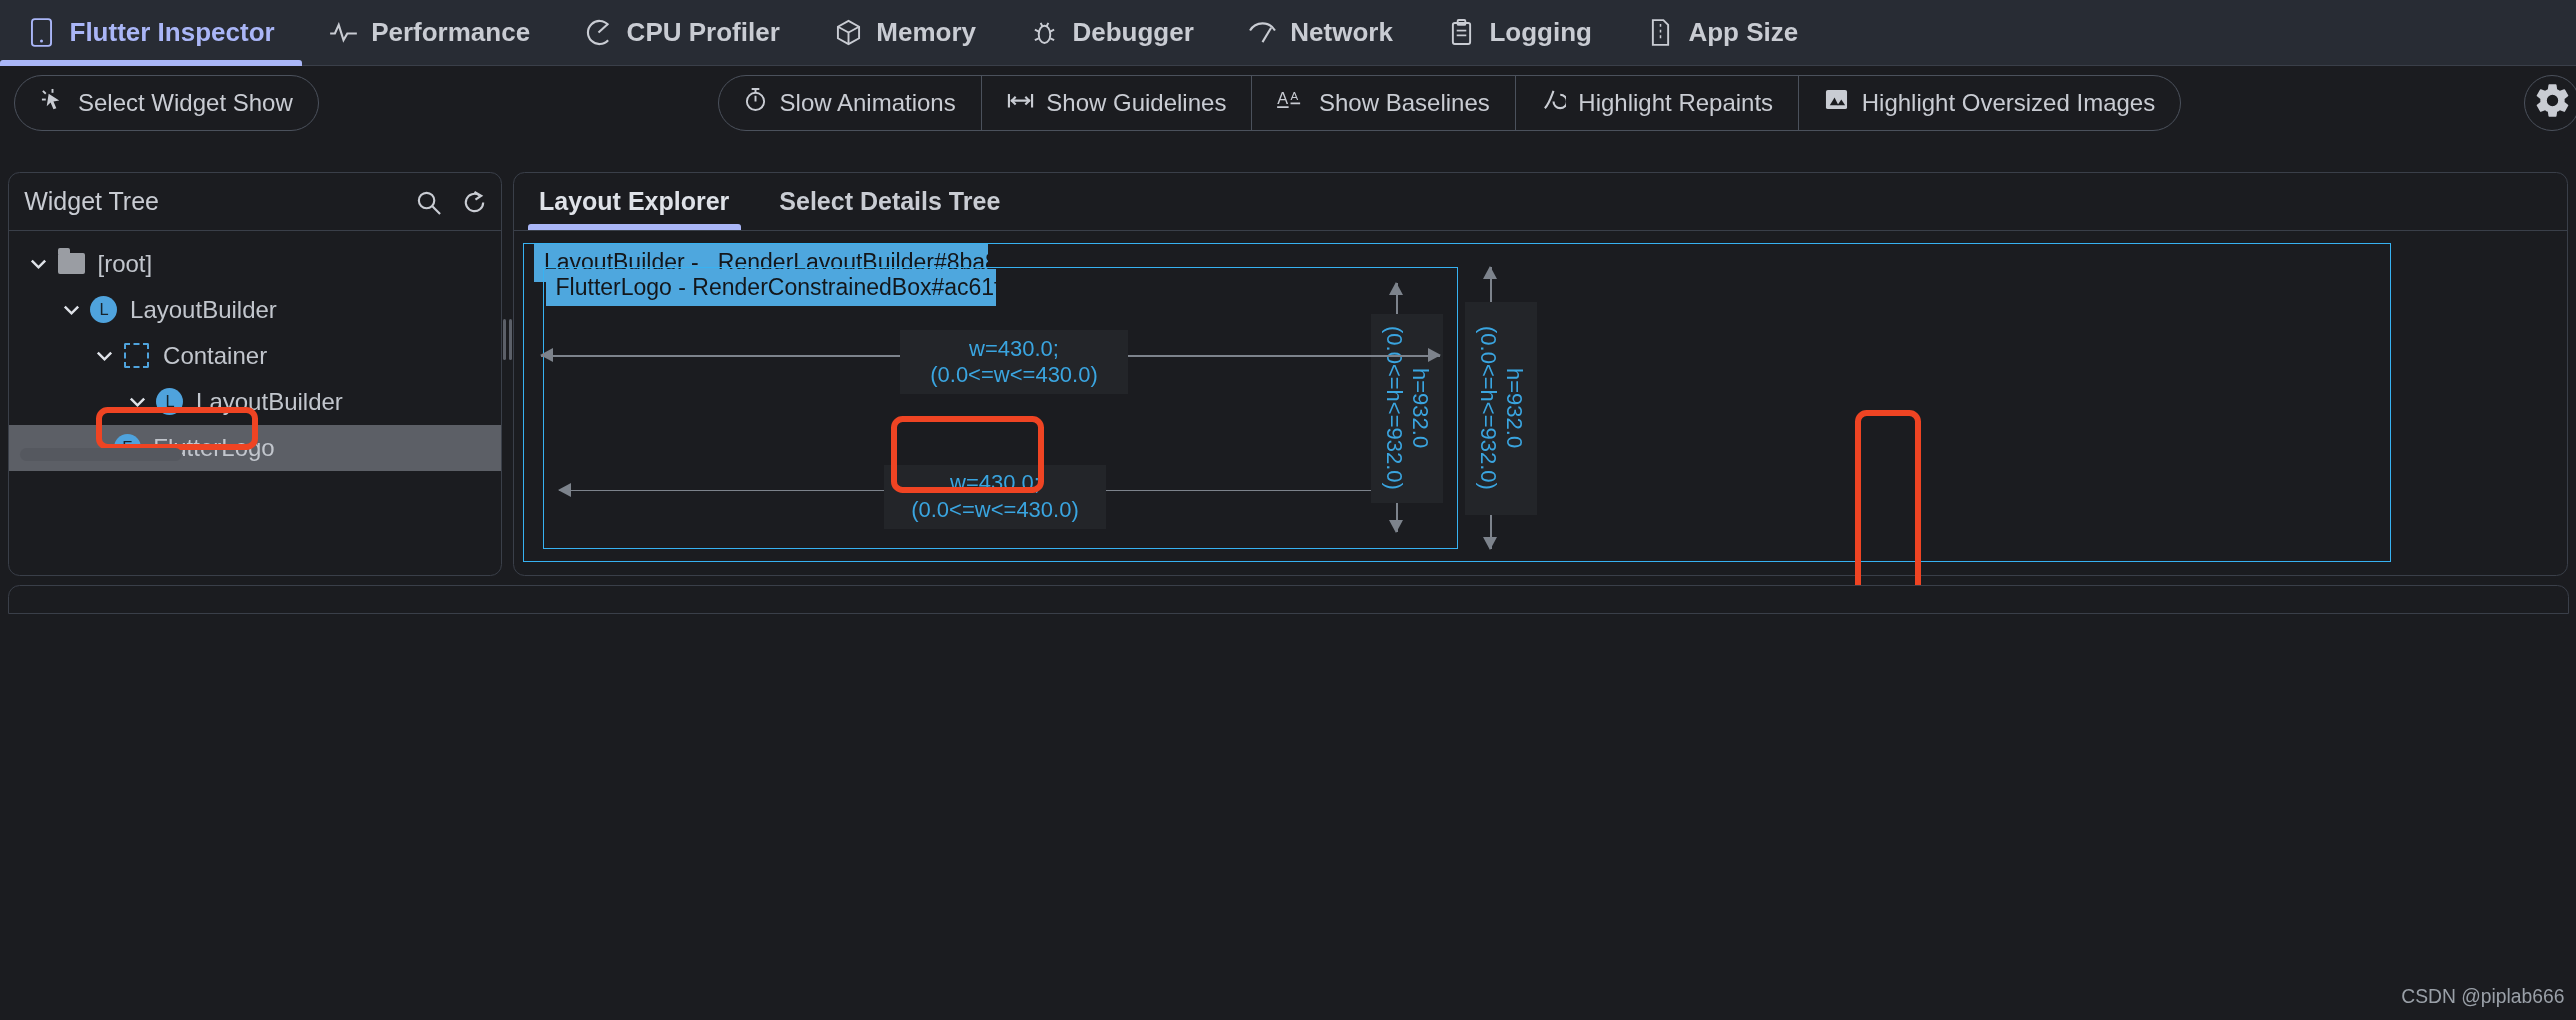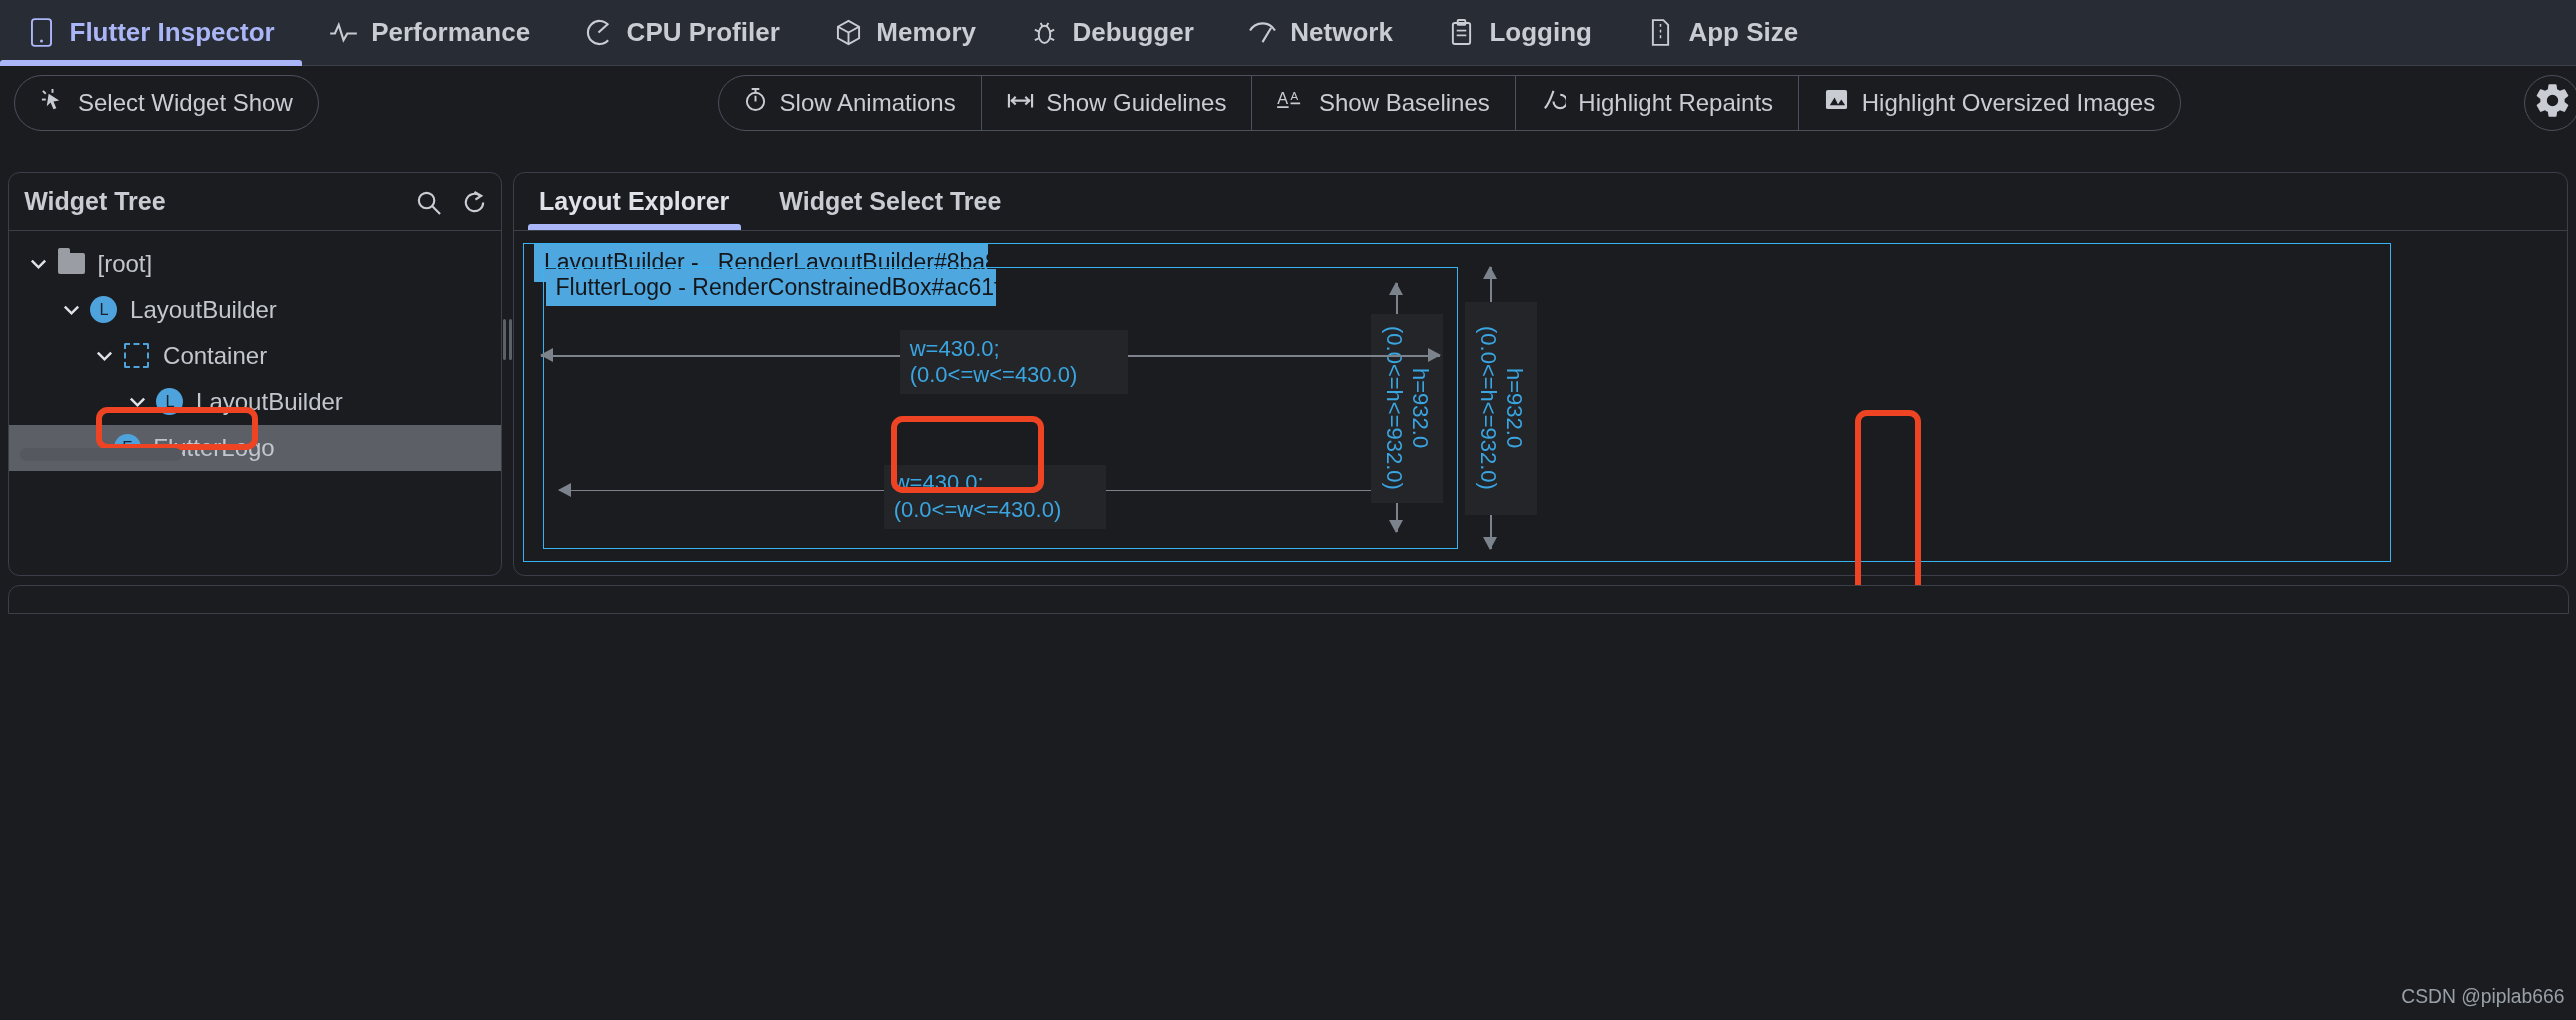--- a/index.html
+++ b/index.html
@@ -84,21 +84,20 @@
     border-radius: 11.6px;
   }
   #widget-tree-panel { left: 7.7px; top: 172px; width: 494px; height: 404px; }
   #main-panel { left: 513px; top: 172px; width: 2055px; height: 404px; }
 
   .panel-header {
     height: 58px;
     display: flex; align-items: center;
     border-bottom: 1px solid #3a3f49;
     position: relative;
-    font-weight: bold;
   }
   .panel-title {
     color: #c9ccd3; font-size: 25px; padding-left: 15.5px;
   }
   .header-icons {
     position: absolute; right: 11.6px; top: 0; height: 58px;
     display: flex; align-items: center; gap: 17.4px;
   }
   .hicon { width: 29px; height: 29px; display: flex; align-items: center; justify-content: center; }
 
@@ -190,21 +189,21 @@
   .arrow-v::before, .arrow-v::after {
     content: ""; position: absolute; left: -6.8px; width: 0; height: 0;
     border-left: 7.7px solid transparent; border-right: 7.7px solid transparent;
   }
   .arrow-v::before { top: -1px; border-bottom: 13.5px solid #7d838c; }
   .arrow-v::after  { bottom: -1px; border-top: 13.5px solid #7d838c; }
 
   .dim-label {
     position: absolute;
     color: #3aa5e0; font-size: 22px; line-height: 1.2;
-    text-align: left; white-space: nowrap;
+    text-align: center; white-space: nowrap;
     background: #232529;
     padding: 5.8px 9.7px;
   }
   .dim-label.vertical {
     writing-mode: vertical-rl;
     text-align: center;
   }
 
   .redbox {
     position: absolute;
@@ -487,21 +486,21 @@
   <i></i>
     <i></i>
 </div>
 
 <div class="panel" id="main-panel">
   <div class="tabstrip">
     <div class="mtab active">
       <span>Layout Explorer</span>
     </div>
     <div class="mtab">
-      <span>Widget Select Tree</span>
+      <span>Select Details Tree</span>
     </div>
   </div>
 </div>
 
 <div id="lx">
 
   <div class="lx-outer">
     <div class="lx-outer-label">LayoutBuilder - _RenderLayoutBuilder#8ba8c …</div>
 
     <div class="lx-inner">

